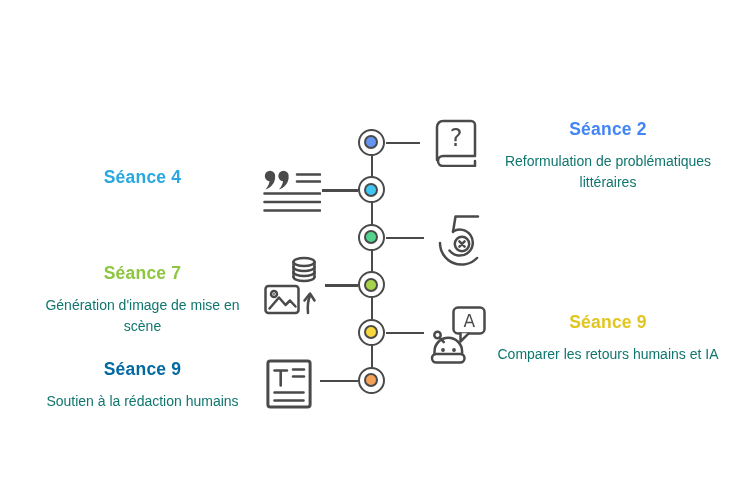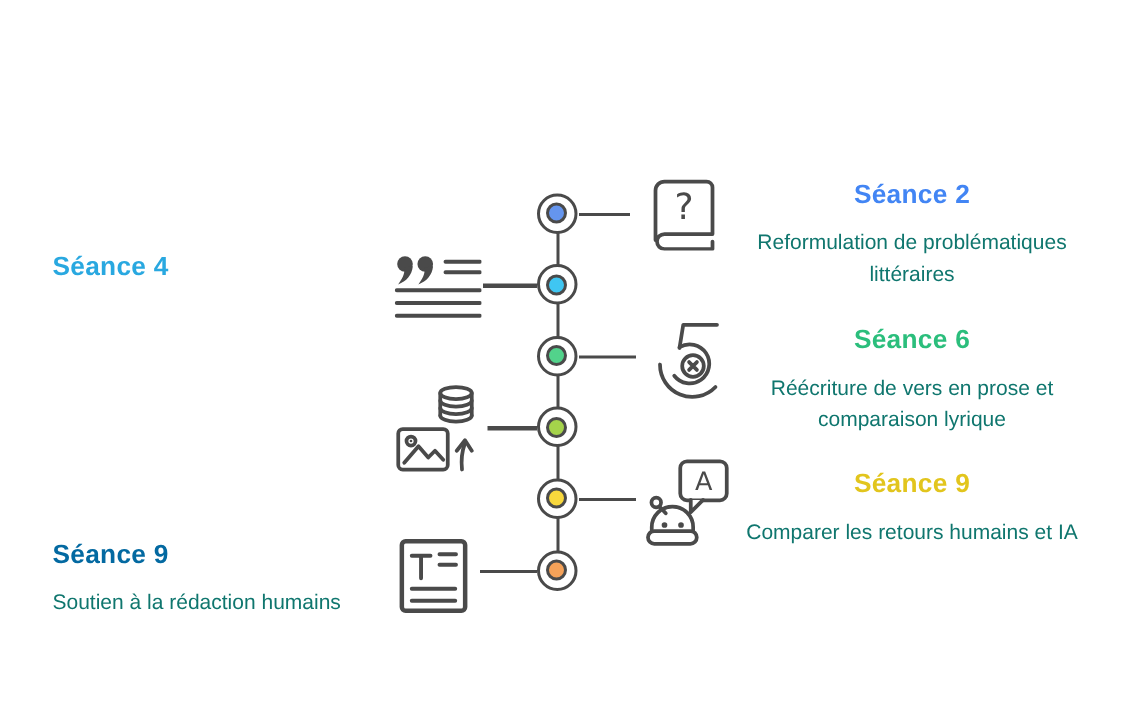--- a/index.html
+++ b/index.html
@@ -14,21 +14,21 @@
   .hline { position:absolute; height:2.6px; background:#4a4a4a; z-index:1; }
   .node {
     position:absolute; width:23px; height:23px; border:2.6px solid #4a4a4a;
     border-radius:50%; background:#ffffff; z-index:2;
     display:flex; align-items:center; justify-content:center;
   }
   .dot { width:10px; height:10px; border:2.4px solid #4a4a4a; border-radius:50%; }
   .item { position:absolute; z-index:2; }
   .item h3 { margin:0; font-size:17.5px; line-height:23px; font-weight:bold; letter-spacing:0.2px; }
   .item p  { margin:10px 0 0 0; font-size:14px; line-height:21px; color:#0f766e; }
-  .item.left  { text-align:left; }
+  .item.left  { text-align:center; }
   .item.right { text-align:center; }
   .icon { position:absolute; z-index:2; }
   .icon svg { display:block; }
 </style>
 </head>
 <body>
 
 <div id="canvas">
 
   <div class="vline"></div>
@@ -130,25 +130,25 @@
 
   <div class="item right" style="left:493px; top:118px; width:230px;">
     <h3 style="color: rgb(66, 133, 244);">Séance 2</h3>
     <p>Reformulation de problématiques littéraires</p>
   </div>
 
   <div class="item left" style="left:35px; top:166px; width:215px;">
     <h3 style="color: rgb(41, 168, 224);">Séance 4</h3>
   </div>
 
-  <div class="item right" style="left:493px; top:215px; width:230px;">
-    <h3 style="color: rgb(43, 190, 124);">Séance 6</h3>
-    <p>Réécriture de vers en prose et comparaison lyrique</p>
+
+  <div class="item left" style="left:35px; top:262px; width:215px;">
+    <h3 style="color: rgb(141, 198, 63);">Séance 7</h3>
+    <p>Génération d'image de mise en scène</p>
   </div>
-
 
   <div class="item right" style="left:493px; top:311px; width:230px;">
     <h3 style="color: rgb(226, 197, 29);">Séance 9</h3>
     <p>Comparer les retours humains et IA</p>
   </div>
 
   <div class="item left" style="left:35px; top:358px; width:215px;">
     <h3 style="color: #0369a1;">Séance 9</h3>
     <p>Soutien à la rédaction humains</p>
   </div>

